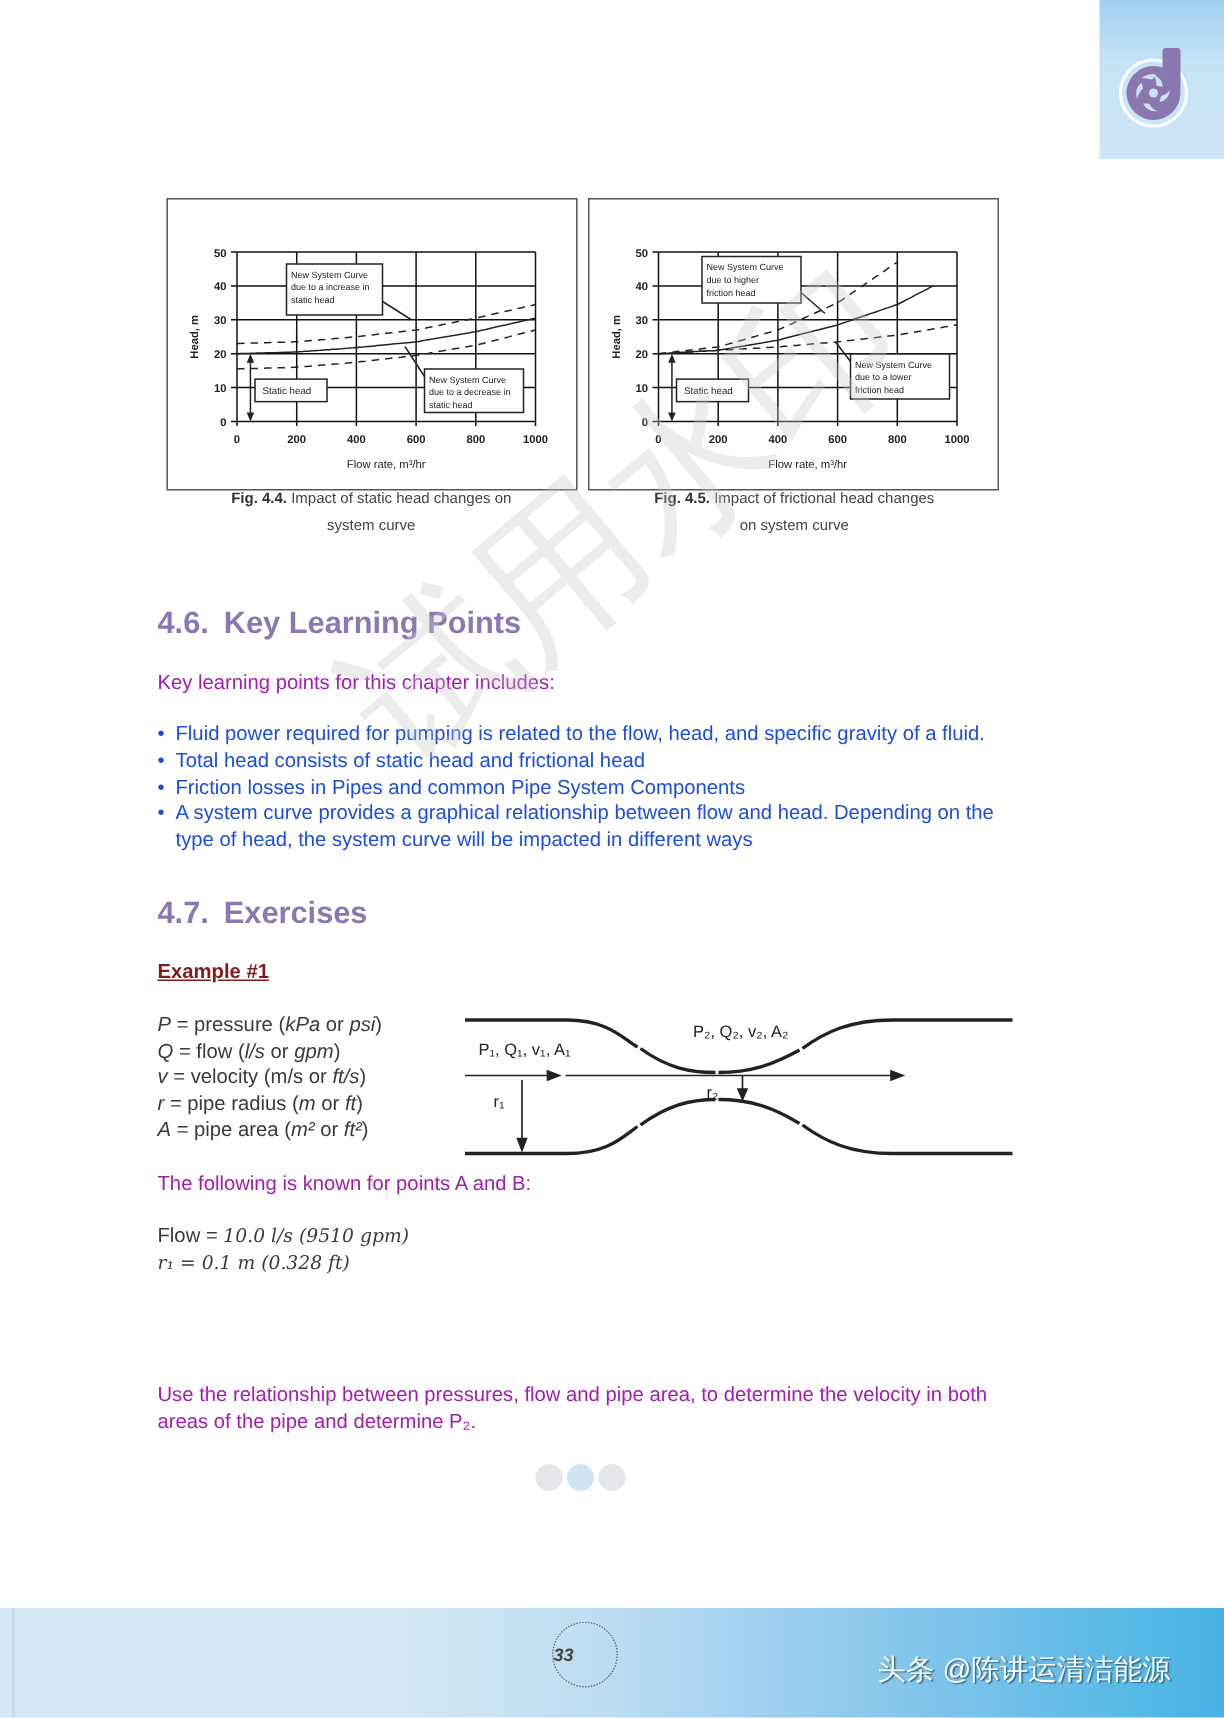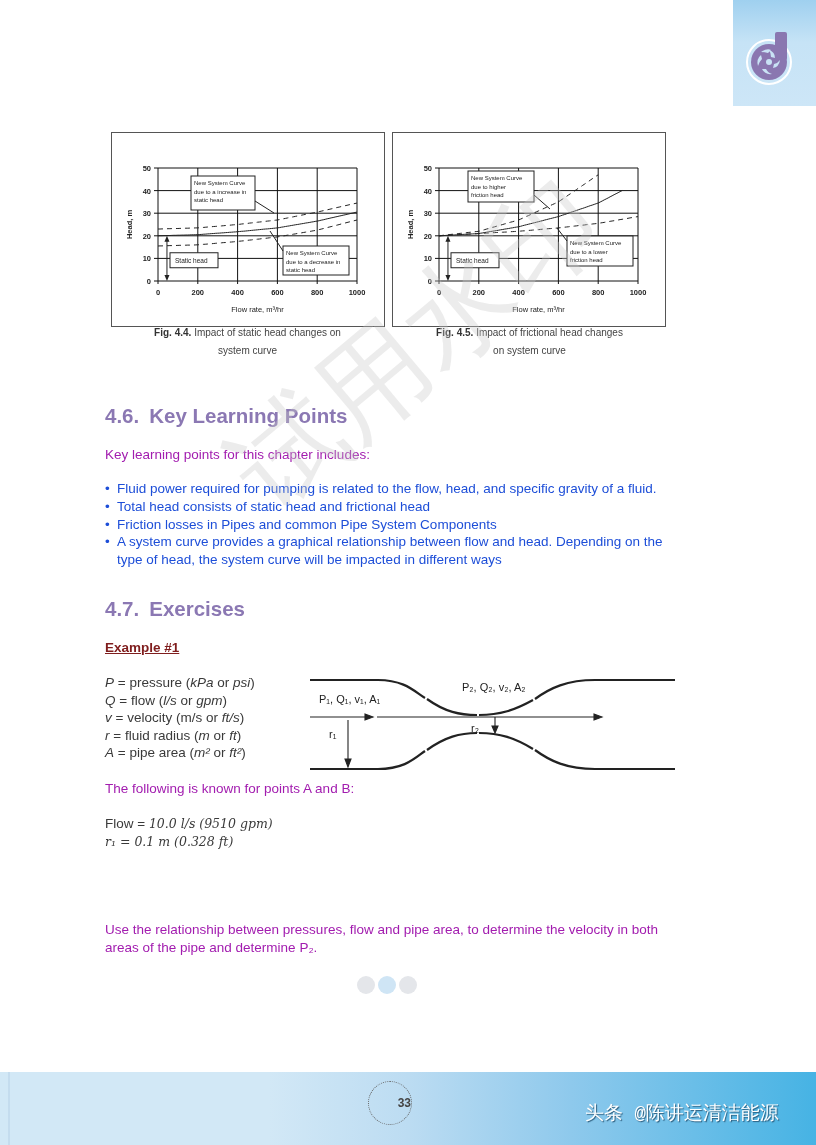--- a/index.html
+++ b/index.html
@@ -25,23 +25,23 @@
   .pipe { position:absolute; left:305px; top:670px; }
   .given { position:absolute; left:105px; top:815px; font-size:13.5px; line-height:17.5px; }
   .given i { font-style:italic; font-family:"DejaVu Serif", serif; font-size:12.5px; }
   .dots { position:absolute; left:357px; top:976px; display:flex; gap:3px; }
   .dots span { width:18px; height:18px; border-radius:50%; background:#e4e6ea; display:block; }
   .dots span.active { background:#cfe5f5; }
   .footer { position:absolute; left:0; top:1072px; width:816px; height:73px;
          background:linear-gradient(90deg,#d2e8f6 0%,#d2e8f6 33%,#bcdcf2 50%,#8ec9ec 70%,#46b3e4 100%); }
   .footer .edge { position:absolute; left:8px; top:0; width:2px; height:73px; background:#c4dcee; }
   .page-num { position:absolute; left:368px; top:1081px; width:42px; height:42px; border-radius:50%;
-         border:1px dotted #666; text-align:right; line-height:42px; font-size:12px; font-weight:bold; color:#444; }
+         border:1px dotted #666; text-align:left; line-height:42px; font-size:12px; font-weight:bold; color:#444;font-style:italic; }
   .watermark-credit { position:absolute; left:585px; top:1100px; font-size:19px; color:#fff;
-         text-shadow:1px 1px 1px #2a5a7a; font-family:Liberation Mono, monospace; }
+         text-shadow:1px 1px 1px #2a5a7a; font-family:Liberation Sans, sans-serif; }
   .wm { position:absolute; left:200px; top:430px; font-size:110px; color:rgba(200,200,200,0.35);
          transform:rotate(-40deg); transform-origin:left top; font-family:"DejaVu Sans", sans-serif; pointer-events:none; }
 </style>
 </head>
 <body>
 
 <div class="corner-tab">
   <svg width="56" height="62" viewBox="0 0 56 62">
     <circle cx="24" cy="34" r="22" fill="none" stroke="#ffffff" stroke-width="2"></circle>
     <rect x="30" y="4" width="12" height="28" rx="2" fill="#8a77b0"></rect>
@@ -179,21 +179,21 @@
 
 <div class="h2" style="top:597px;">
   <span class="num">4.7.</span><span>Exercises</span>
 </div>
 <div class="example-title">Example #1</div>
 
 <div class="defs" id="defs">
     <div><i>P</i><span> = pressure (</span><i>kPa</i><span> or </span><i>psi</i><span>)</span></div>
     <div><i>Q</i><span> = flow (</span><i>l/s</i><span> or </span><i>gpm</i><span>)</span></div>
     <div><i>v</i><span> = velocity (m/s or </span><i>ft/s</i><span>)</span></div>
-    <div><i>r</i><span> = fluid radius (</span><i>m</i><span> or </span><i>ft</i><span>)</span></div>
+    <div><i>r</i><span> = pipe radius (</span><i>m</i><span> or </span><i>ft</i><span>)</span></div>
     <div><i>A</i><span> = pipe area (</span><i>m²</i><span> or </span><i>ft²</i><span>)</span></div>
   </div>
 
 <svg class="pipe" width="375" height="105" viewBox="0 0 375 105">
   <g fill="none" stroke="#222" stroke-width="2.2">
     <path d="M5 10 H73 C100 10 110 22 120 28"></path>
     <path d="M122 29 C140 42 155 45 172 45"></path>
     <path d="M174 45 C195 45 210 40 228 30"></path>
     <path d="M230 29 C245 18 262 10 290 10 H370"></path>
     <path d="M5 99 H73 C100 99 110 88 120 81"></path>

